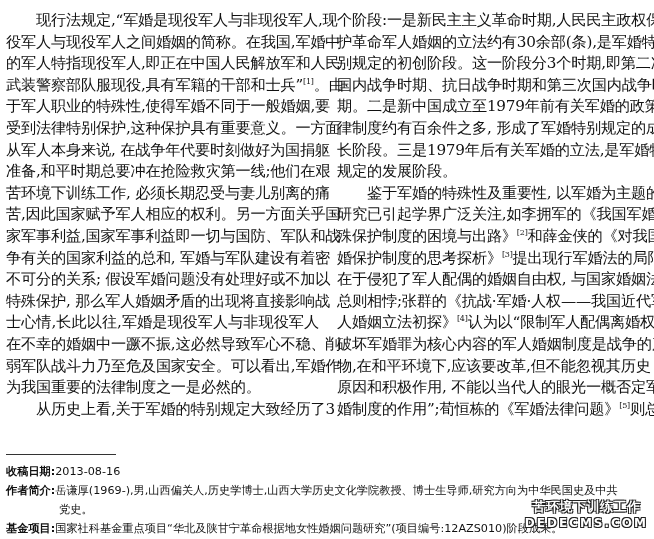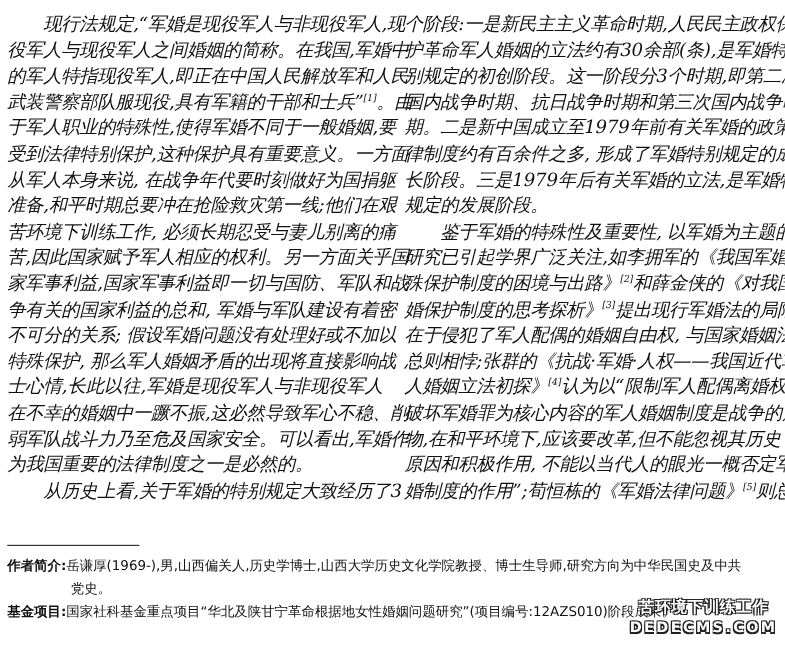--- a/index.html
+++ b/index.html
@@ -2,21 +2,21 @@
 <html><head>
 <meta charset="utf-8">
 <style>
   html, body { margin: 0; padding: 0; background: #ffffff; }
   body { width: 654px; height: 539px; position: relative; overflow: hidden;
          font-family: "DejaVu Serif", "Liberation Serif", serif; color: #111; }
   .col { position: absolute; top: 10px; width: 313px; }
   .col.left { left: 6px; }
   .col.right { left: 337px; }
   .line { height: 21.6px; line-height: 21.6px; font-size: 15.2px; white-space: nowrap;
-          text-align: justify; text-align-last: justify; letter-spacing: -0.2px; font-style: italic; }
+          text-align: justify; text-align-last: justify; letter-spacing: -0.2px; }
   .line.indent { padding-left: 30px; }
   .line.last { text-align-last: left; }
   sup.ref { font-size: 8px; vertical-align: super; line-height: 0; }
   .rule { position: absolute; left: 6px; top: 454px; width: 110px; border-top: 1px solid #333; }
   .notes { position: absolute; left: 6px; top: 462px; width: 645px;
            font-family: "DejaVu Sans", "Liberation Sans", sans-serif; font-size: 11.2px; line-height: 19px; color: #111; }
   .note { white-space: nowrap; }
   .note .lbl { font-weight: bold; }
   .note.cont { padding-left: 53px; }
   .watermark { position: absolute; right: 6px; top: 499px; text-align: center;
@@ -68,20 +68,23 @@
     <div class="line"><span>破坏军婚罪为核心内容的军人婚姻制度是战争的产</span></div>
     <div class="line"><span>物,在和平环境下,应该要改革,但不能忽视其历史</span></div>
     <div class="line"><span>原因和积极作用, 不能以当代人的眼光一概否定军</span></div>
     <div class="line"><span>婚制度的作用”;荀恒栋的《军婚法律问题》</span><sup class="ref">[5]</sup><span>则总结</span></div>
   </div>
 
 <div class="rule"></div>
 
 <div class="notes">
   <div class="note">
+    <span class="lbl">收稿日期:</span><span>2013-08-16</span>
+  </div>
+  <div class="note">
     <span class="lbl">作者简介:</span><span>岳谦厚(1969-),男,山西偏关人,历史学博士,山西大学历史文化学院教授、博士生导师,研究方向为中华民国史及中共</span>
   </div>
   <div class="note cont">党史。</div>
   <div class="note">
     <span class="lbl">基金项目:</span><span>国家社科基金重点项目“华北及陕甘宁革命根据地女性婚姻问题研究”(项目编号:12AZS010)阶段成果。</span>
   </div>
 </div>
 
 <div class="watermark">
   <div class="wm1">苦环境下训练工作</div>

